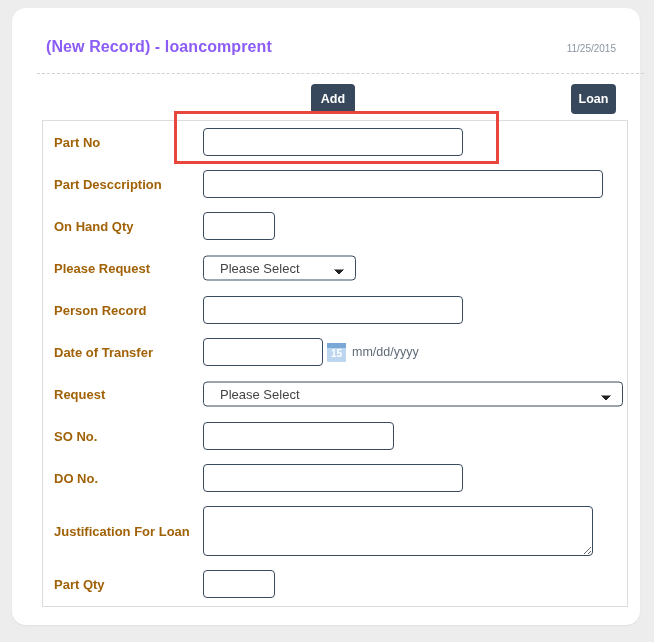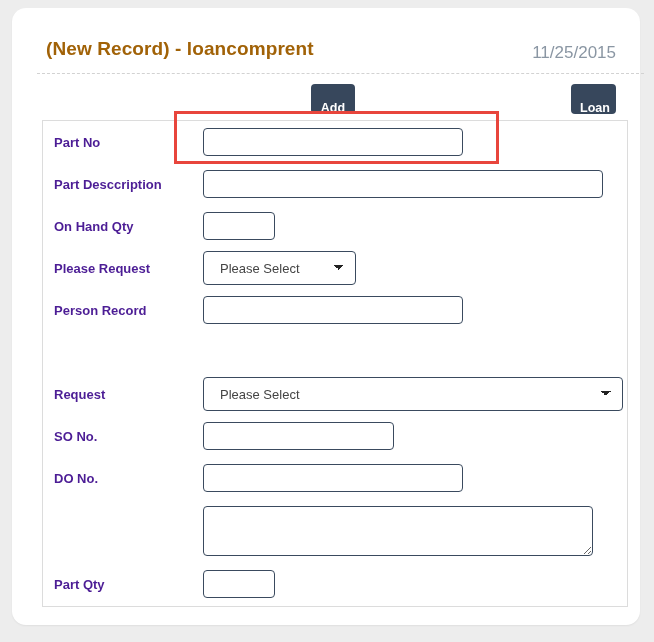--- a/index.html
+++ b/index.html
@@ -31,32 +31,32 @@
     left: 22px;
     top: 22px;
     right: 22px;
     height: 44px;
   }
 
   .page-title {
     position: absolute;
     left: 12px;
     top: 8px;
-    font-size: 19px;
+    font-size: 16px;
     font-weight: bold;
-    color: #a16207;
+    color: #8b5cf6;
     letter-spacing: 0.1px;
     white-space: nowrap;
   }
 
   .header-date {
     position: absolute;
     right: 2px;
     top: 13px;
-    font-size: 17px;
+    font-size: 10px;
     color: #8a96a3;
     white-space: nowrap;
   }
 
   .header-rule {
     position: absolute;
     left: 25px;
     top: 65px;
     width: 607px;
     height: 0;
@@ -65,21 +65,21 @@
 
   .btn {
     position: absolute;
     background: #37475c;
     color: #ffffff;
     border: none;
     border-radius: 4px;
     font-family: "Liberation Sans", sans-serif;
     font-size: 12.5px;
     font-weight: bold;
-    padding: 9px;
+    padding: 0;
     cursor: pointer;
     text-align: center;
     line-height: 30px;
   }
   .btn-add {
     left: 299px;
     top: 76px;
     width: 44px;
     height: 30px;
   }
@@ -108,21 +108,21 @@
     height: 42px;
   }
 
   .field-label {
     position: absolute;
     left: 11px;
     top: 50%;
     transform: translateY(-50%);
     font-size: 13px;
     font-weight: bold;
-    color: #4c1d95;
+    color: #a16207;
     white-space: nowrap;
   }
 
   .field-ctl {
     position: absolute;
     left: 160px;
     top: 50%;
     transform: translateY(-50%);
   }
 
@@ -134,21 +134,21 @@
     font-family: "Liberation Sans", sans-serif;
     font-size: 13px;
     color: #333333;
     padding: 2px 7px;
     outline: none;
   }
 
   input.txt { height: 28px; }
 
   select.sel {
-    height: 34px;
+    height: 25px;
     padding: 2px 6px;
     -webkit-appearance: none;
     -moz-appearance: none;
     appearance: none;
     color: #444444;
     background-image:
       linear-gradient(45deg, transparent 50%, #222 50%),
       linear-gradient(135deg, #222 50%, transparent 50%);
     background-position:
       calc(100% - 16px) 13px,
@@ -260,39 +260,52 @@
       <select class="sel field-ctl" style="width:153px;">
         <option>Please Select</option>
       </select>
     </div>
 
     <div class="form-row" style="top:168px;">
       <div class="field-label">Person Record</div>
       <input class="txt field-ctl" style="width: 260px;" type="text" value="">
     </div>
 
+    <div class="form-row" style="top:210px;">
+      <div class="field-label">Date of Transfer</div>
+      <div class="date-wrap">
+        <input class="txt" style="width: 120px;" type="text" value="">
+        <span class="cal-icon">
+          <span class="cal-body"></span>
+          <span class="cal-top"></span>
+          <span class="cal-num">15</span>
+        </span>
+        <span class="date-hint">mm/dd/yyyy</span>
+      </div>
+    </div>
 
     <div class="form-row" style="top:252px;">
       <div class="field-label">Request</div>
       <select class="sel field-ctl" style="width:420px;">
         <option>Please Select</option>
       </select>
     </div>
 
     <div class="form-row" style="top:336px;">
       <div class="field-label">DO No.</div>
       <input class="txt field-ctl" style="width: 260px;" type="text" value="">
     </div>
 
     <div class="form-row" style="top:294px;">
       <div class="field-label">SO No.</div>
       <input class="txt field-ctl" style="width: 191px;" type="text" value="">
     </div>
 
     <div class="form-row" style="top:378px; height:64px;">
+      <div class="field-label">Justification For Loan</div>
       <textarea class="txt field-ctl" style="width: 390px; height: 50px;" value=""></textarea>
     </div>
 
     <div class="form-row" style="top:442px;">
       <div class="field-label">Part Qty</div>
       <input class="txt field-ctl" style="width: 72px;" type="text" value="">
     </div>
 
   </div>
 

